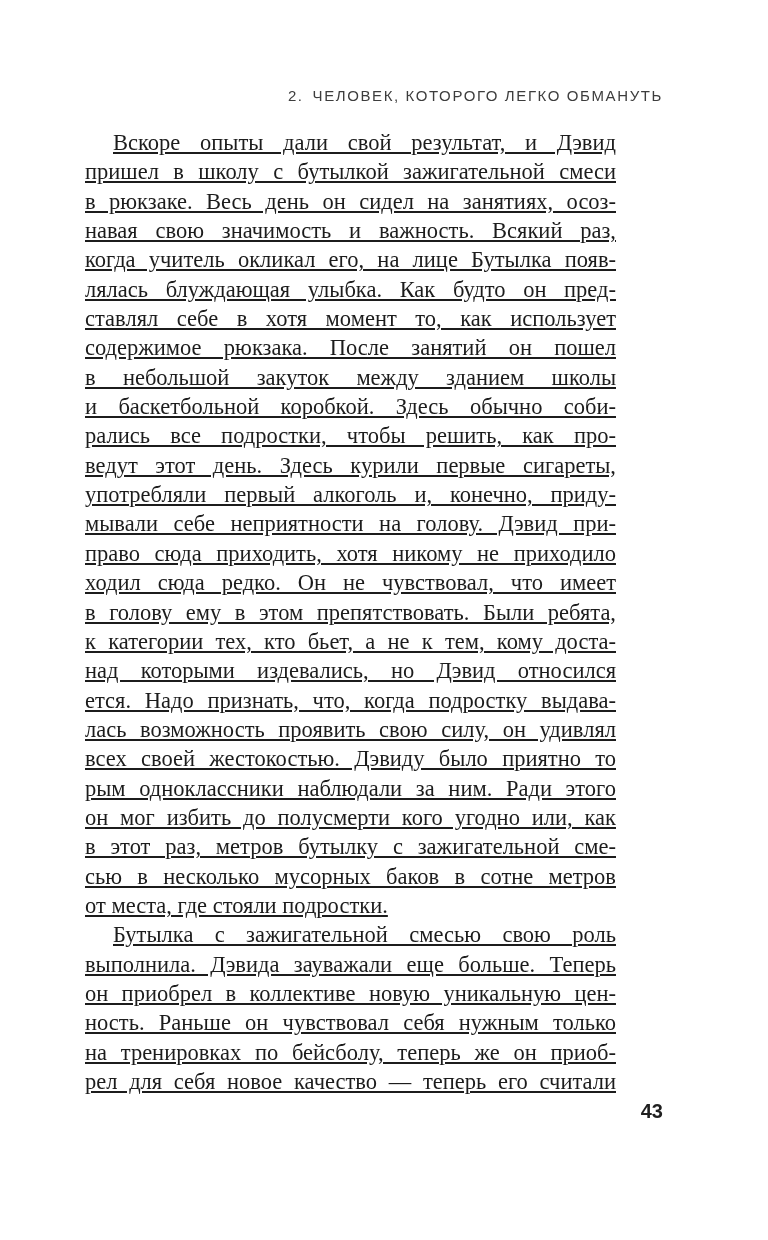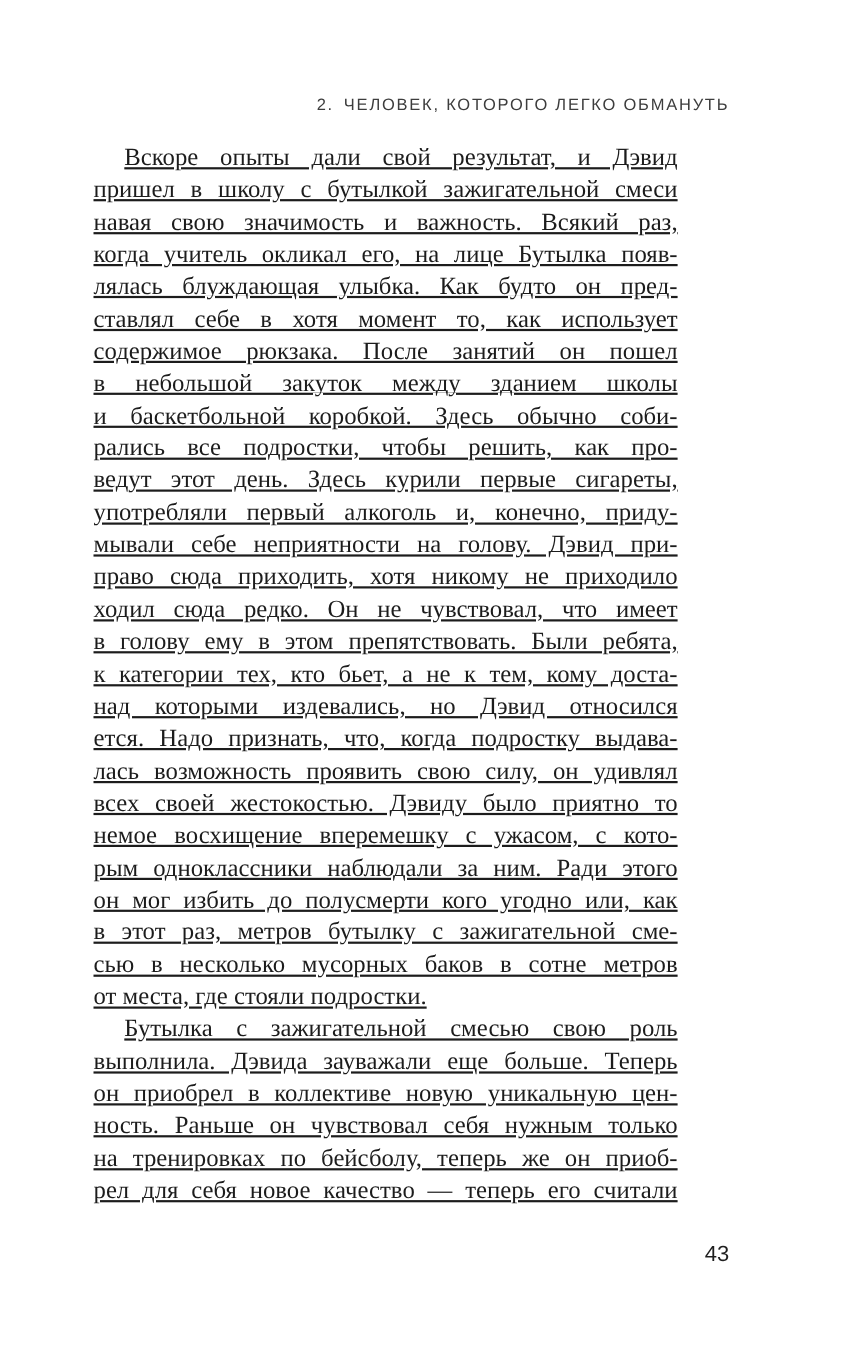--- a/index.html
+++ b/index.html
@@ -51,59 +51,58 @@
   }
   .text-block .line.indent {
     text-indent: 28px;
   }
   
   .folio {
     position: absolute;
     top: 1099px;
     right: 105px;
     font-family: "Liberation Sans", "DejaVu Sans", sans-serif;
-    font-weight: normal;
+    font-weight: bold;
     font-size: 20px;
     line-height: 24px;
     color: #1f1f1f;
-    margin-top: 29px;
   }
 </style>
 </head>
 <body>
 
 <div class="page">
 
   <div class="running-head">
     <span class="chapter-number">2.</span><span>ЧЕЛОВЕК, КОТОРОГО ЛЕГКО ОБМАНУТЬ</span>
   </div>
 
   <div class="text-block" id="text-block">
       <div class="line indent">Вскоре опыты дали свой результат, и Дэвид</div>
       <div class="line">пришел в школу с бутылкой зажигательной смеси</div>
+      <div class="line">в рюкзаке. Весь день он сидел на занятиях, осоз-</div>
       <div class="line">навая свою значимость и важность. Всякий раз,</div>
       <div class="line">когда учитель окликал его, на лице Бутылка появ-</div>
       <div class="line">лялась блуждающая улыбка. Как будто он пред-</div>
       <div class="line">ставлял себе в хотя момент то, как использует</div>
       <div class="line">содержимое рюкзака. После занятий он пошел</div>
       <div class="line">в небольшой закуток между зданием школы</div>
       <div class="line">и баскетбольной коробкой. Здесь обычно соби-</div>
       <div class="line">рались все подростки, чтобы решить, как про-</div>
       <div class="line">ведут этот день. Здесь курили первые сигареты,</div>
       <div class="line">употребляли первый алкоголь и, конечно, приду-</div>
       <div class="line">мывали себе неприятности на голову. Дэвид при-</div>
       <div class="line">право сюда приходить, хотя никому не приходило</div>
       <div class="line">ходил сюда редко. Он не чувствовал, что имеет</div>
       <div class="line">в голову ему в этом препятствовать. Были ребята,</div>
       <div class="line">к категории тех, кто бьет, а не к тем, кому доста-</div>
       <div class="line">над которыми издевались, но Дэвид относился</div>
       <div class="line">ется. Надо признать, что, когда подростку выдава-</div>
       <div class="line">лась возможность проявить свою силу, он удивлял</div>
       <div class="line">всех своей жестокостью. Дэвиду было приятно то</div>
-      <div class="line">немое восхищение вперемешку с ужасом, с кото-</div>
       <div class="line">рым одноклассники наблюдали за ним. Ради этого</div>
       <div class="line">он мог избить до полусмерти кого угодно или, как</div>
       <div class="line">в этот раз, метров бутылку с зажигательной сме-</div>
       <div class="line">сью в несколько мусорных баков в сотне метров</div>
       <div class="line nojust">от места, где стояли подростки.</div>
       <div class="line indent">Бутылка с зажигательной смесью свою роль</div>
       <div class="line">выполнила. Дэвида зауважали еще больше. Теперь</div>
       <div class="line">он приобрел в коллективе новую уникальную цен-</div>
       <div class="line">ность. Раньше он чувствовал себя нужным только</div>
       <div class="line">на тренировках по бейсболу, теперь же он приоб-</div>

